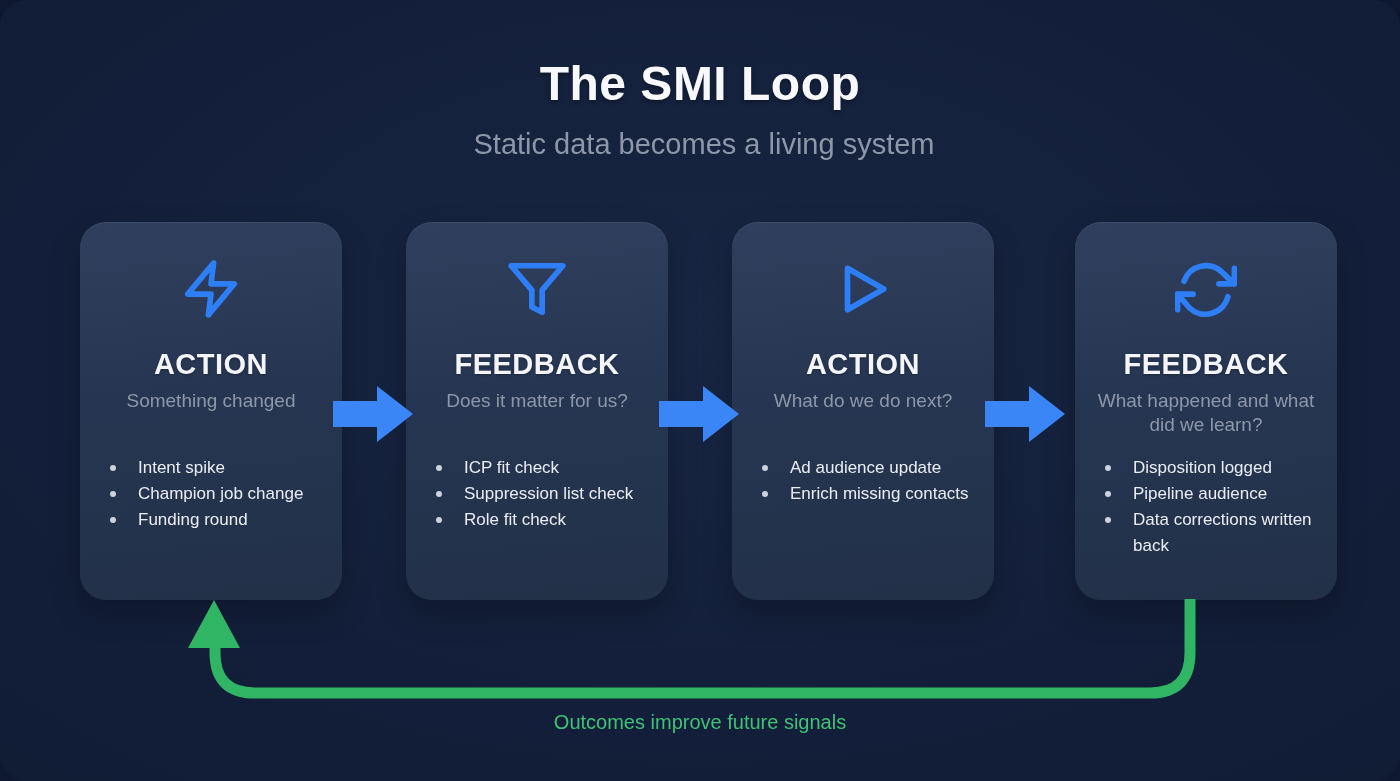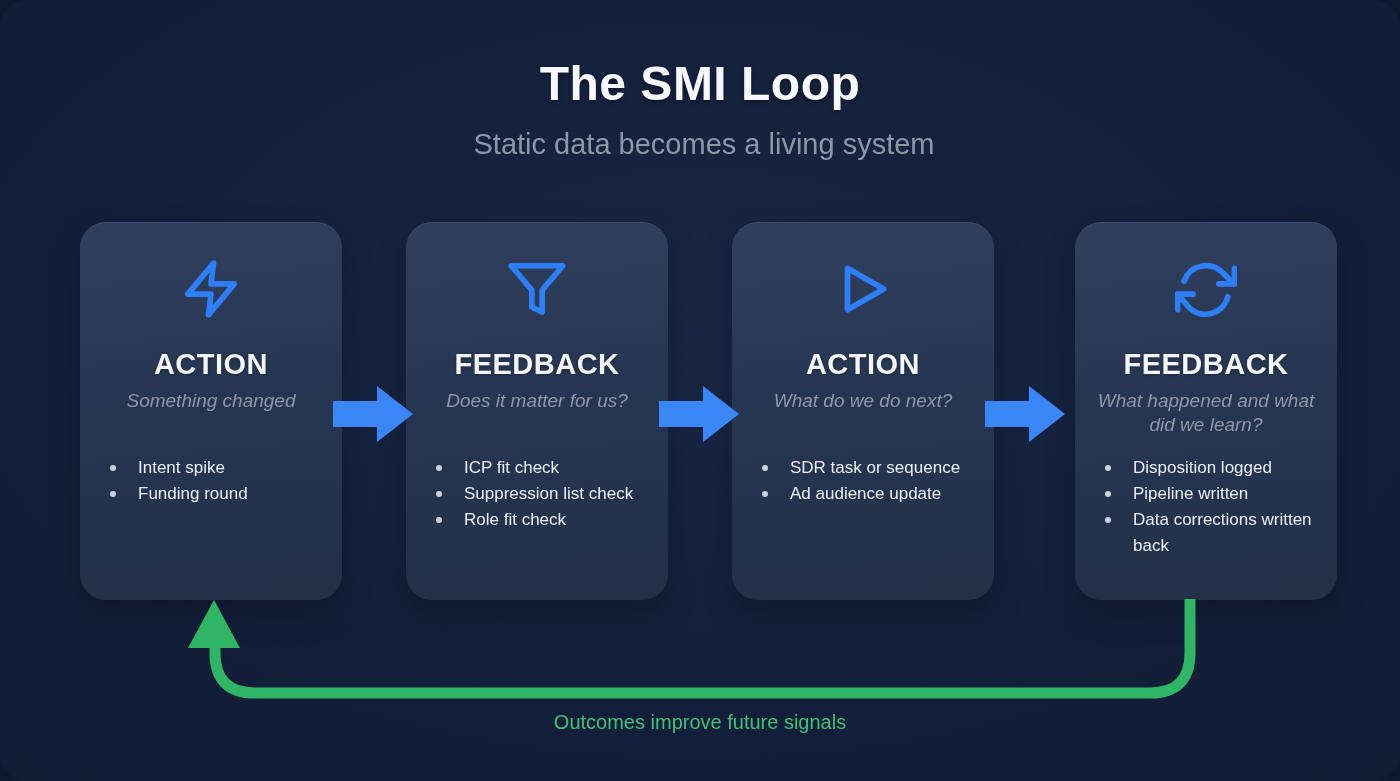--- a/index.html
+++ b/index.html
@@ -68,21 +68,20 @@
     text-shadow: 0 1px 3px rgba(0,0,0,0.3);
   }
   .card-subtitle {
     margin-top: 8px;
     min-height: 48px;
     padding: 0 18px;
     font-size: 19px;
     line-height: 24px;
     color: #8d97a9;
     text-align: center;
-    font-style: italic;
   }
   .card-bullets {
     list-style: none;
     margin-top: 18px;
     width: 100%;
     padding: 0 10px 0 30px;
   }
   .card-bullets li {
     display: flex;
     align-items: flex-start;
@@ -137,20 +136,24 @@
     </span>
     <h2 class="card-title">ACTION</h2>
     <p class="card-subtitle">Something changed</p>
     <ul class="card-bullets">
       <li>
           <span class="bullet-dot"></span>
           <span>Intent spike</span>
         </li>
       <li>
           <span class="bullet-dot"></span>
+          <span>Champion job change</span>
+        </li>
+      <li>
+          <span class="bullet-dot"></span>
           <span>Funding round</span>
         </li>
     </ul>
   </div>
 
   <div class="card card-2">
     <span class="card-icon">
       <svg viewBox="0 0 24 24" fill="none" stroke="#2e7ef5" stroke-width="2.2" stroke-linecap="round" stroke-linejoin="round">
         <polygon points="22 3 2 3 10 12.46 10 19 14 21 14 12.46 22 3"></polygon>
       </svg>
@@ -177,25 +180,25 @@
     <span class="card-icon">
       <svg viewBox="0 0 24 24" fill="none" stroke="#2e7ef5" stroke-width="2.2" stroke-linecap="round" stroke-linejoin="round">
         <polygon points="6 4 20 12 6 20 6 4"></polygon>
       </svg>
     </span>
     <h2 class="card-title">ACTION</h2>
     <p class="card-subtitle">What do we do next?</p>
     <ul class="card-bullets">
       <li>
           <span class="bullet-dot"></span>
-          <span>SDR task or sequence</span>
-        </li>
-      <li>
-          <span class="bullet-dot"></span>
           <span>Ad audience update</span>
+        </li>
+      <li>
+          <span class="bullet-dot"></span>
+          <span>Enrich missing contacts</span>
         </li>
     </ul>
   </div>
 
   <div class="card card-4">
     <span class="card-icon">
       <svg viewBox="0 0 24 24" fill="none" stroke="#2e7ef5" stroke-width="2.2" stroke-linecap="round" stroke-linejoin="round">
         <polyline points="23 4 23 10 17 10"></polyline>
         <polyline points="1 20 1 14 7 14"></polyline>
         <path d="M3.51 9a9 9 0 0 1 14.85-3.36L23 10M1 14l4.64 5.36A9 9 0 0 0 20.49 15"></path>
@@ -203,21 +206,21 @@
     </span>
     <h2 class="card-title">FEEDBACK</h2>
     <p class="card-subtitle">What happened and what did we learn?</p>
     <ul class="card-bullets">
       <li>
           <span class="bullet-dot"></span>
           <span>Disposition logged</span>
         </li>
       <li>
           <span class="bullet-dot"></span>
-          <span>Pipeline written</span>
+          <span>Pipeline audience</span>
         </li>
       <li>
           <span class="bullet-dot"></span>
           <span>Data corrections written back</span>
         </li>
     </ul>
   </div>
 
   <svg class="flow-arrow flow-arrow-1" viewBox="0 0 82 70">
     <polygon fill="#3b86f7" points="0,22 44,22 44,7 80,35 44,63 44,48 0,48"></polygon>

